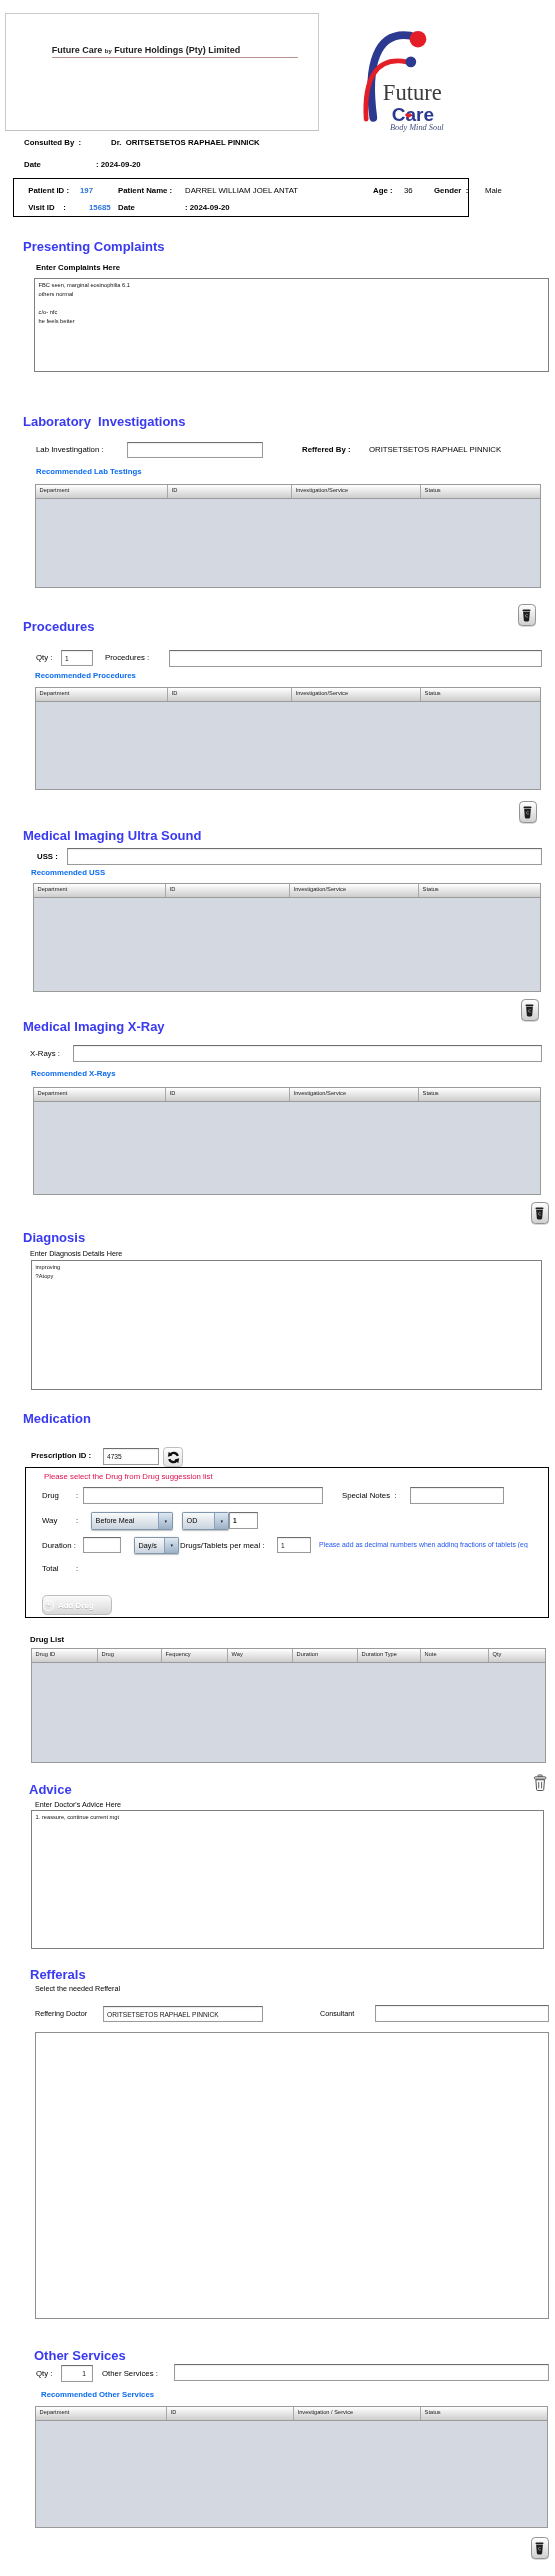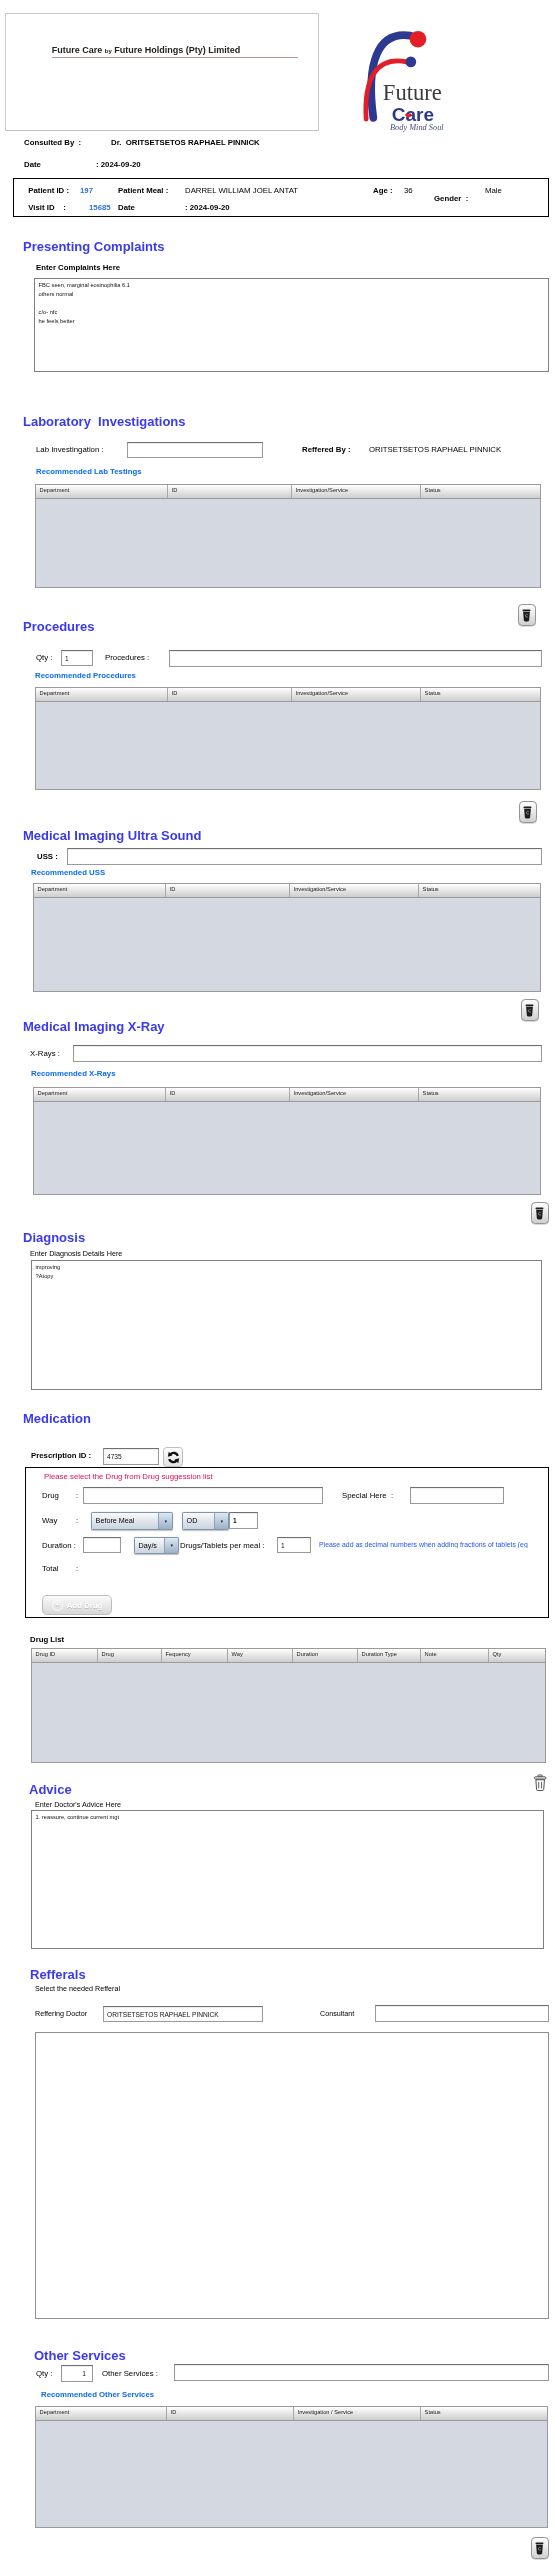--- a/index.html
+++ b/index.html
@@ -24,21 +24,21 @@
   .tbl-body{width:100%;}
   .trash{position:absolute;width:15.5px;height:20.3px;border:0.6px solid #949494;border-radius:4.2px;
       background:linear-gradient(#ffffff,#d0d0d0);display:flex;align-items:center;justify-content:center;
       box-shadow:0 0.6px 0.6px rgba(0,0,0,.3);cursor:pointer;}
   .trash-outline{position:absolute;width:19px;height:21.5px;display:flex;align-items:center;justify-content:center;cursor:pointer;}
   .combo{position:absolute;box-sizing:border-box;display:flex;align-items:stretch;border:0.6px solid #7f96ad;border-radius:1.2px;
       background:linear-gradient(#f9fafb,#c9d3de);font-size:7.2px;box-shadow:0 0.6px 1.2px rgba(0,0,0,.25);cursor:pointer;margin-left:8px;}
   .combo .ctxt{flex:1;padding:3px 3.6px 0;white-space:nowrap;overflow:hidden;}
   .combo .arr{width:12.6px;border-left:0.6px solid #8aa0b8;background:linear-gradient(#dde8f2,#9cb1c7);
       display:flex;align-items:center;justify-content:center;font-size:4.2px;color:#16263a;}
-  .addbtn{position:absolute;display:flex;align-items:center;justify-content:center;gap:4.2px;cursor:pointer;
+  .addbtn{position:absolute;display:flex;align-items:center;gap:4.2px;cursor:pointer;
       border:0.6px solid #bdbdbd;border-radius:4.8px;background:linear-gradient(#fbfbfb,#d8d8d8);
       color:#fff;font-size:7.8px;font-weight:bold;text-shadow:0 0.6px 0.6px rgba(0,0,0,.18);}
   .addbtn .plus{width:9px;height:9px;border:1.2px solid #fff;border-radius:50%;display:flex;align-items:center;
       justify-content:center;font-size:6.6px;line-height:1;}
   .medbox{position:absolute;border:1.8px solid #050505;background:#fff;box-sizing:border-box;}
   .warn{font-size:7.8px;color:#dc104e;white-space:pre;}
   .hint{font-size:6.9px;color:#2255ee;white-space:nowrap;overflow:hidden;}
   .lh-panel{position:absolute;left:4.8px;top:13px;width:314px;height:118px;background:#fff;
       border:0.6px solid #cacaca;border-bottom:1.8px solid #c2c2c2;box-sizing:border-box;}
   .lh-title{position:absolute;left:46px;top:31px;font-size:9px;font-weight:bold;color:#222;white-space:pre;}
@@ -67,28 +67,28 @@
     <text x="77" y="184" font-size="15" fill="#e31e26">❤</text>
     <text x="52" y="203" font-family="Liberation Serif, serif" font-style="italic" font-size="14" fill="#44507e">Body Mind Soul</text>
   </svg>
 </div>
 
 <div class="abs lbl bold" style="left:24px;top:138px;">Consulted By  :</div>
 <div class="abs lbl bold" style="left:91px;top:138px;padding-left:20px;">Dr.  ORITSETSETOS RAPHAEL PINNICK</div>
 <div class="abs lbl bold" style="left:24px;top:160px;">Date</div>
 <div class="abs lbl bold" style="left:96px;top:160px;">: 2024-09-20</div>
 
-<div class="abs" style="left:13px;top:178px;width:536px;height:39px;border:1.2px solid #000;box-sizing:border-box;">
+<div class="abs" style="left:13px;top:178px;width:456px;height:39px;border:1.2px solid #000;box-sizing:border-box;">
   <span class="abs lbl bold" style="left:14.3px;top:7.2px;">Patient ID :</span>
   <span class="abs lbl blue" style="left:66px;top:7.2px;">197</span>
-  <span class="abs lbl bold" style="left:104px;top:7.2px;">Patient Meal :</span>
+  <span class="abs lbl bold" style="left:104px;top:7.2px;">Patient Name :</span>
   <span class="abs lbl" style="left:171px;top:7.2px;">DARREL WILLIAM JOEL ANTAT</span>
   <span class="abs lbl bold" style="left:359px;top:7.2px;">Age :</span>
   <span class="abs lbl" style="left:390px;top:7.2px;">36</span>
-  <span class="abs lbl bold" style="left:420px;top:7.2px;margin-top:8px;">Gender  :</span>
+  <span class="abs lbl bold" style="left:420px;top:7.2px;">Gender  :</span>
   <span class="abs lbl" style="left:471px;top:7.2px;">Male</span>
   <span class="abs lbl bold" style="left:14.3px;top:24px;">Visit ID    :</span>
   <span class="abs lbl blue" style="left:75px;top:24px;">15685</span>
   <span class="abs lbl bold" style="left:104px;top:24px;">Date</span>
   <span class="abs lbl bold" style="left:171px;top:24px;">: 2024-09-20</span>
 </div>
 
 <div class="abs h1" style="left:23px;top:239px;">Presenting Complaints</div>
 <div class="abs lbl bold" style="left:36px;top:263px;">Enter Complaints Here</div>
 <textarea class="box" style="left: 34px; top: 278px; width: 515px; height: 94px;">FBC seen, marginal eosinophilia 6.1
@@ -200,21 +200,21 @@
     <path d="M4 15 A8 8 0 0 0 17.5 17.8" fill="none" stroke="#111" stroke-width="4.4"></path>
     <polygon points="20.8,22.4 14.2,15.6 22.4,13.6" fill="#111"></polygon>
   </svg>
 </div>
 
 <div class="medbox" style="left:25px;top:1467px;width:524px;height:151px;">
   <span class="abs warn" style="left:18px;top:3.6px;">Please select the Drug from Drug suggession list</span>
   <span class="abs lbl" style="left:16px;top:23px;">Drug</span>
   <span class="abs lbl" style="left:50px;top:23px;">:</span>
   <input class="inp" style="left: 57px; top: 19px; width: 240px; height: 16.7px;" value="">
-  <span class="abs lbl" style="left:316px;top:23px;">Special Here  :</span>
+  <span class="abs lbl" style="left:316px;top:23px;">Special Notes  :</span>
   <input class="inp" style="left: 384px; top: 19px; width: 94px; height: 16.7px;" value="">
 
   <span class="abs lbl" style="left:16px;top:48px;">Way</span>
   <span class="abs lbl" style="left:50px;top:48px;">:</span>
   <div class="combo" style="left:57px;top:44px;width:82px;height:18px;">
     <span class="ctxt">Before Meal</span>
     <span class="arr">▼</span>
   </div>
   <div class="combo" style="left:148px;top:44px;width:47px;height:18px;">
     <span class="ctxt">OD</span>

